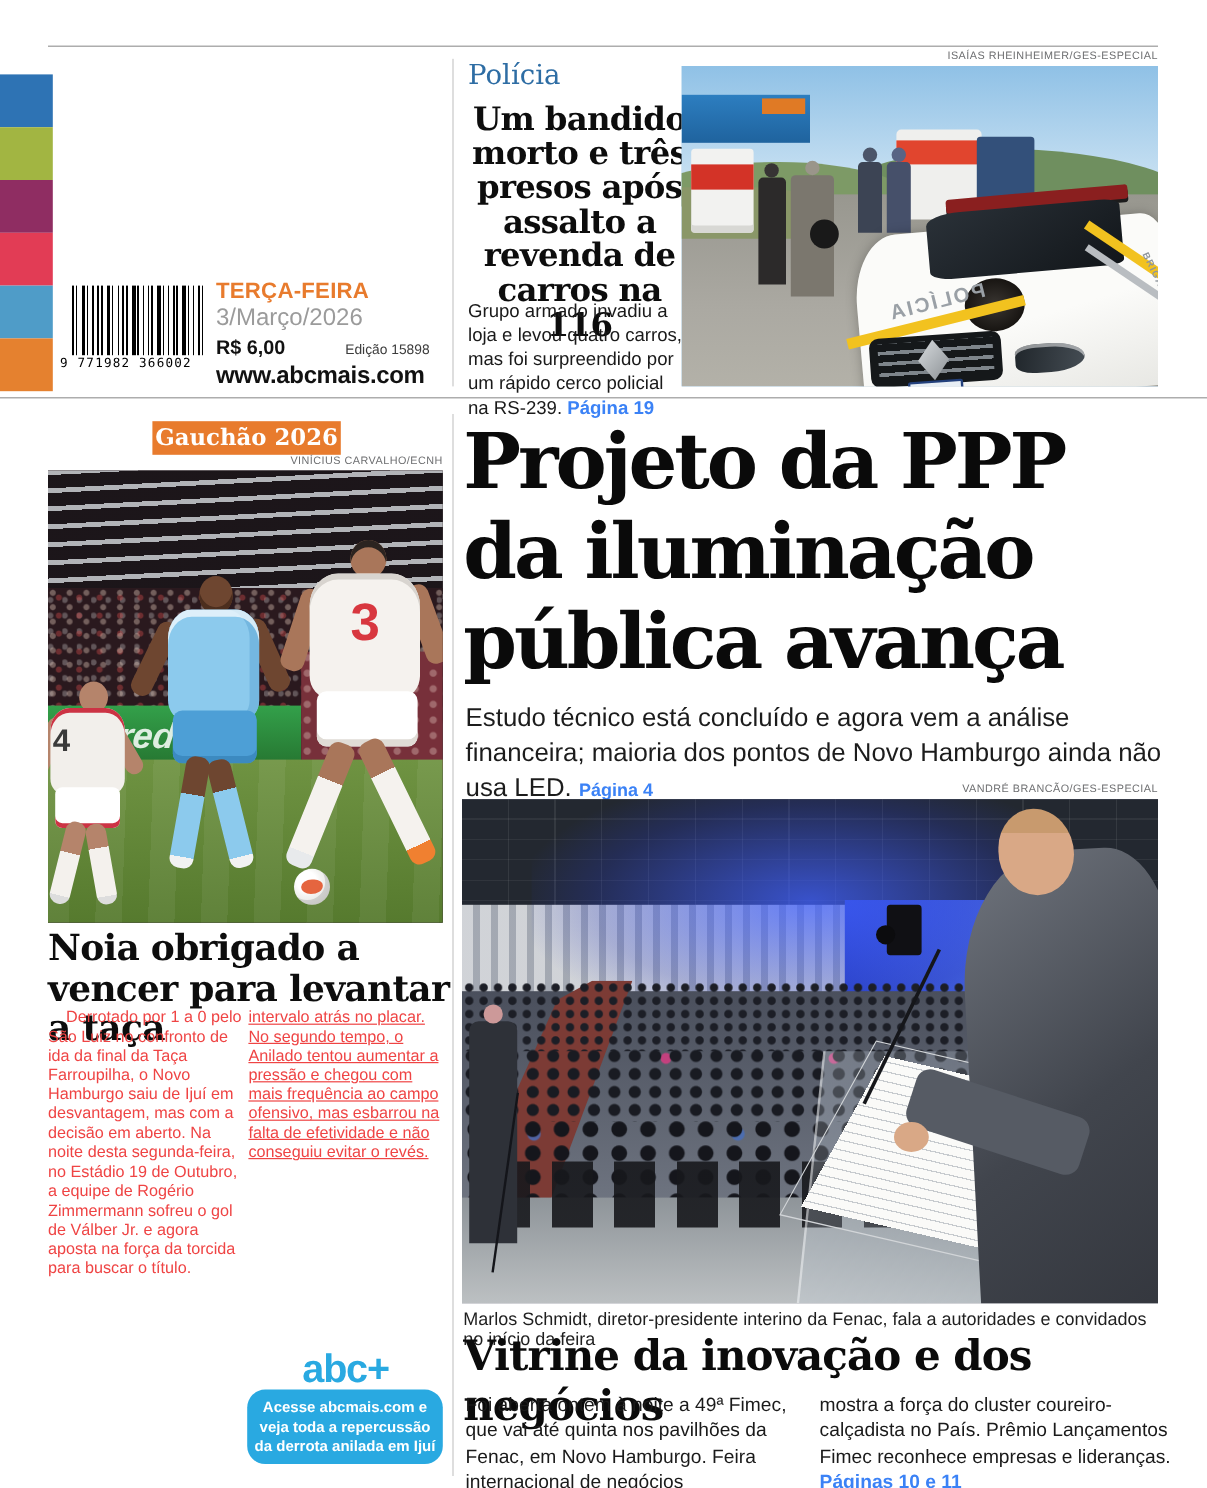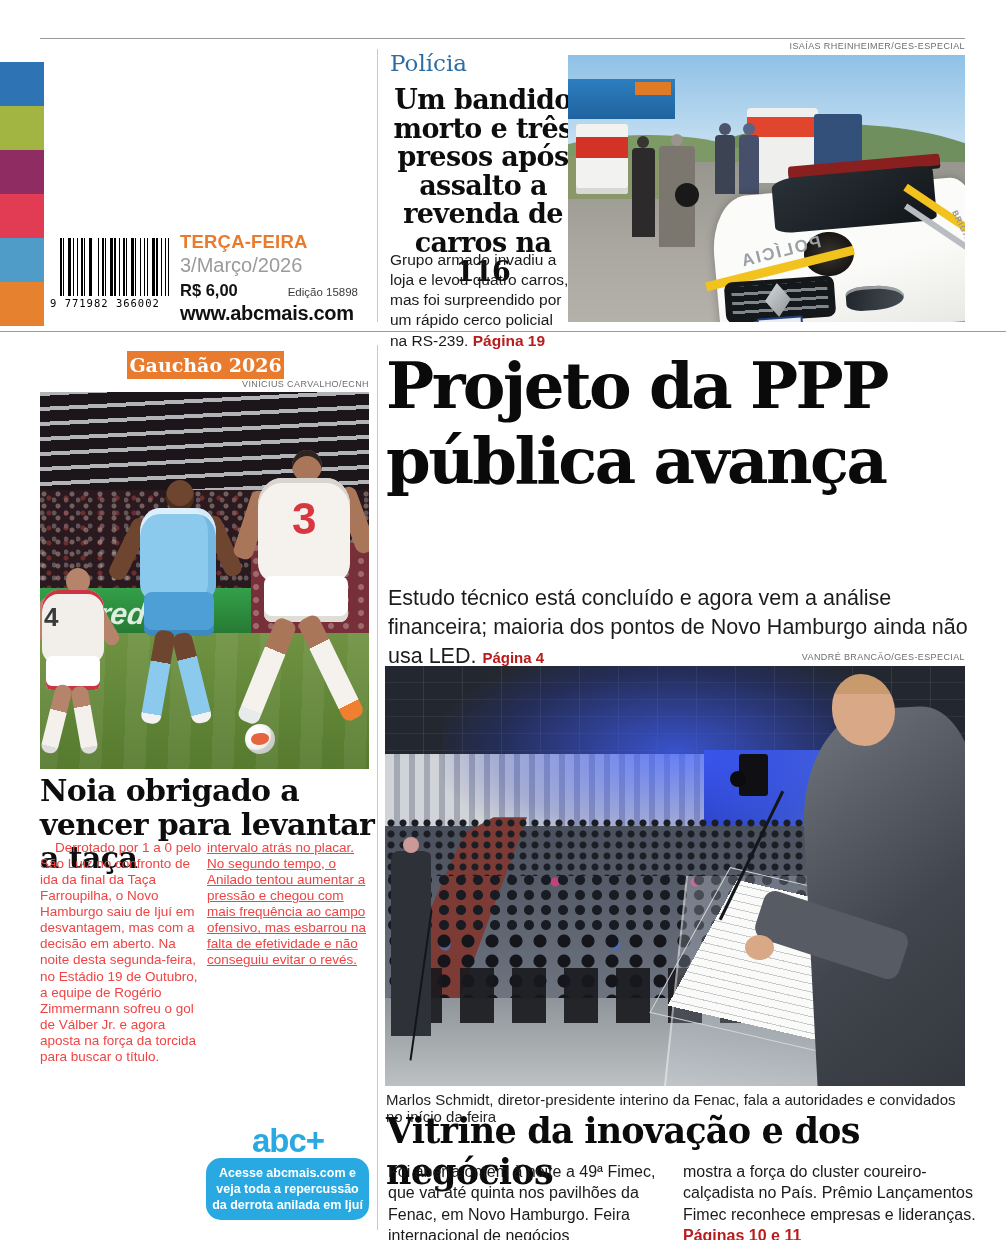--- a/index.html
+++ b/index.html
@@ -29,21 +29,21 @@
   .pricerow{display:flex;justify-content:space-between;align-items:baseline;margin-top:4px;}
   .price{font-weight:bold;font-size:16.5px;}
   .edition{font-size:11.5px;color:#3c3c3c;}
   .site{font-weight:bold;font-size:20px;margin-top:2px;letter-spacing:-.3px;}
 
   
   .kicker{position:absolute;left:390px;top:50px;font-family:"DejaVu Serif",serif;font-size:23px;color:#2e6da4;}
   .pol-headline{position:absolute;left:390px;top:86px;width:186px;font-family:"DejaVu Serif",serif;
      font-weight:bold;font-size:27px;line-height:1.06;letter-spacing:-.6px;color:#0d0d0d;}
   .pol-body{position:absolute;left:390px;top:250px;width:182px;font-size:15.5px;line-height:1.3;color:#1a1a1a;}
-  .pageref{font-weight:bold;color:#b91c1c;}
+  .pageref{font-weight:bold;color:#3b82f6;}
 
   .police-photo{position:absolute;left:568px;top:55px;width:397px;height:267px;overflow:hidden;background:#9ec8e6;}
   .pp-sky{position:absolute;inset:0 0 58% 0;background:linear-gradient(#8fc1e6,#d2e6f4);}
   .pp-hills{position:absolute;left:30%;top:26%;width:80%;height:22%;background:#6f8f5f;border-radius:50% 60% 0 0/90% 100% 0 0;}
   .pp-hills2{position:absolute;left:-10%;top:30%;width:60%;height:14%;background:#7d9a66;border-radius:50% 50% 0 0/100% 100% 0 0;}
   .pp-building{position:absolute;left:0;top:9%;width:27%;height:15%;background:linear-gradient(#2d7ec0,#1f639e);}
   .pp-bsign{position:absolute;left:17%;top:10%;width:9%;height:5%;background:#e07a25;}
   .pp-road{position:absolute;left:0;top:40%;width:100%;height:60%;background:linear-gradient(#98978f,#aba9a2 60%,#b3b1a8);}
   .pp-verge{position:absolute;left:0;top:38%;width:30%;height:16%;background:#8a9768;border-radius:0 50% 0 0;}
   .pp-amb1{position:absolute;left:2%;top:26%;width:13%;height:26%;background:#f2f2f0;border-radius:3px;box-shadow:inset 0 -6px 0 #d8d8d4;}
@@ -334,20 +334,21 @@
   <div class="sport-col col2">
     <p class="noind">intervalo atrás no placar. No segundo tempo, o Anilado tentou aumentar a pressão e chegou com mais frequência ao campo ofensivo, mas esbarrou na falta de efetividade e não conseguiu evitar o revés.</p>
   </div>
   <div class="abc-logo">abc+</div>
   <div class="abc-box">
     <span>Acesse abcmais.com e veja toda a repercussão da derrota anilada em Ijuí</span>
   </div>
 
   <h1 class="main-headline" style="margin:0;">
     <div>Projeto da PPP</div>
+    <div>da iluminação</div>
     <div>pública avança</div>
   </h1>
   <p class="deck" style="margin:0;"><span>Estudo técnico está concluído e agora vem a análise financeira; maioria dos pontos de Novo Hamburgo ainda não usa LED. </span><span class="pageref">Página 4</span></p>
 
   <div class="credit" style="left:600px;top:652px;width:365px;">VANDRÉ BRANCÃO/GES-ESPECIAL</div>
 
   <div class="conf-photo">
     <div class="cf-ceiling"></div>
     <div class="cf-drapes"></div>
     <div class="cf-bluewall"></div>

